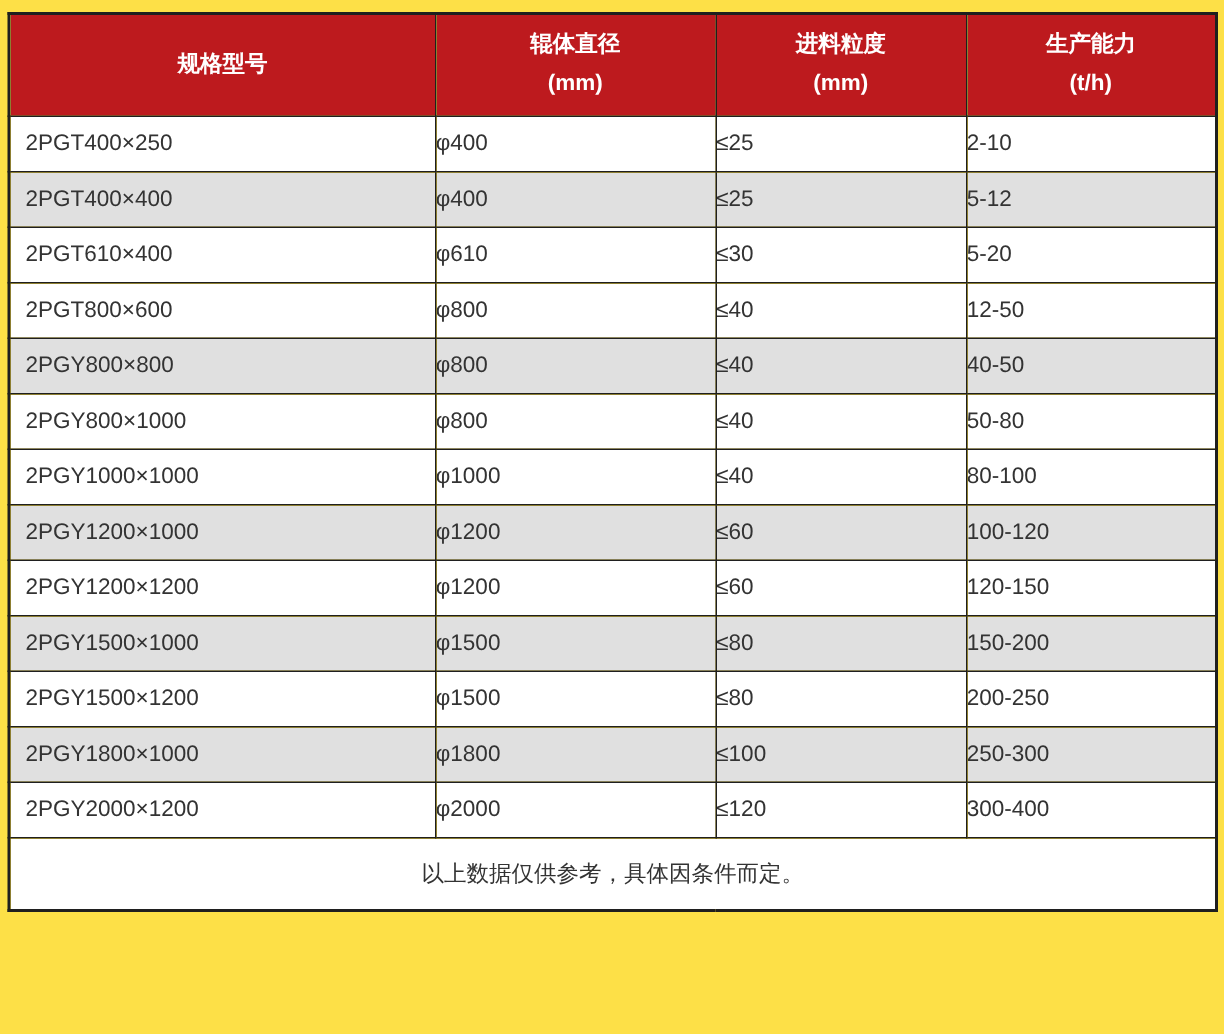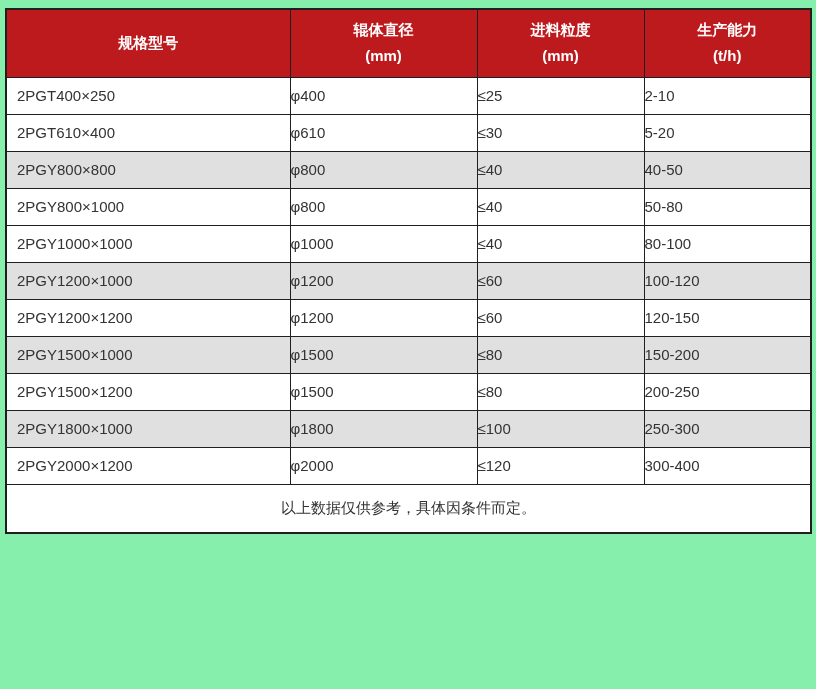--- a/index.html
+++ b/index.html
@@ -4,21 +4,21 @@
 <style>
   html, body {
     margin: 0;
     padding: 0;
     background: #ffffff;
     font-family: "Liberation Sans", "DejaVu Sans", sans-serif;
   }
   .page {
     width: 816px;
     height: 689px;
-    background: #86efac;
+    background: #fde047;
     box-sizing: border-box;
     padding: 8px 5px 0 5px;
   }
   table.spec-table {
     width: 805px;
     border-collapse: collapse;
     table-layout: fixed;
     border: 2px solid #1f1f1f;
   }
   .spec-table th,
@@ -99,25 +99,37 @@
         </th>
       </tr>
     </thead>
     <tbody>
         <tr>
           <td class="left">2PGT400×250</td>
           <td>φ400</td>
           <td>≤25</td>
           <td>2-10</td>
         </tr>
+        <tr class="alt">
+          <td class="left">2PGT400×400</td>
+          <td>φ400</td>
+          <td>≤25</td>
+          <td>5-12</td>
+        </tr>
         <tr>
           <td class="left">2PGT610×400</td>
           <td>φ610</td>
           <td>≤30</td>
           <td>5-20</td>
+        </tr>
+        <tr>
+          <td class="left">2PGT800×600</td>
+          <td>φ800</td>
+          <td>≤40</td>
+          <td>12-50</td>
         </tr>
         <tr class="alt">
           <td class="left">2PGY800×800</td>
           <td>φ800</td>
           <td>≤40</td>
           <td>40-50</td>
         </tr>
         <tr>
           <td class="left">2PGY800×1000</td>
           <td>φ800</td>

